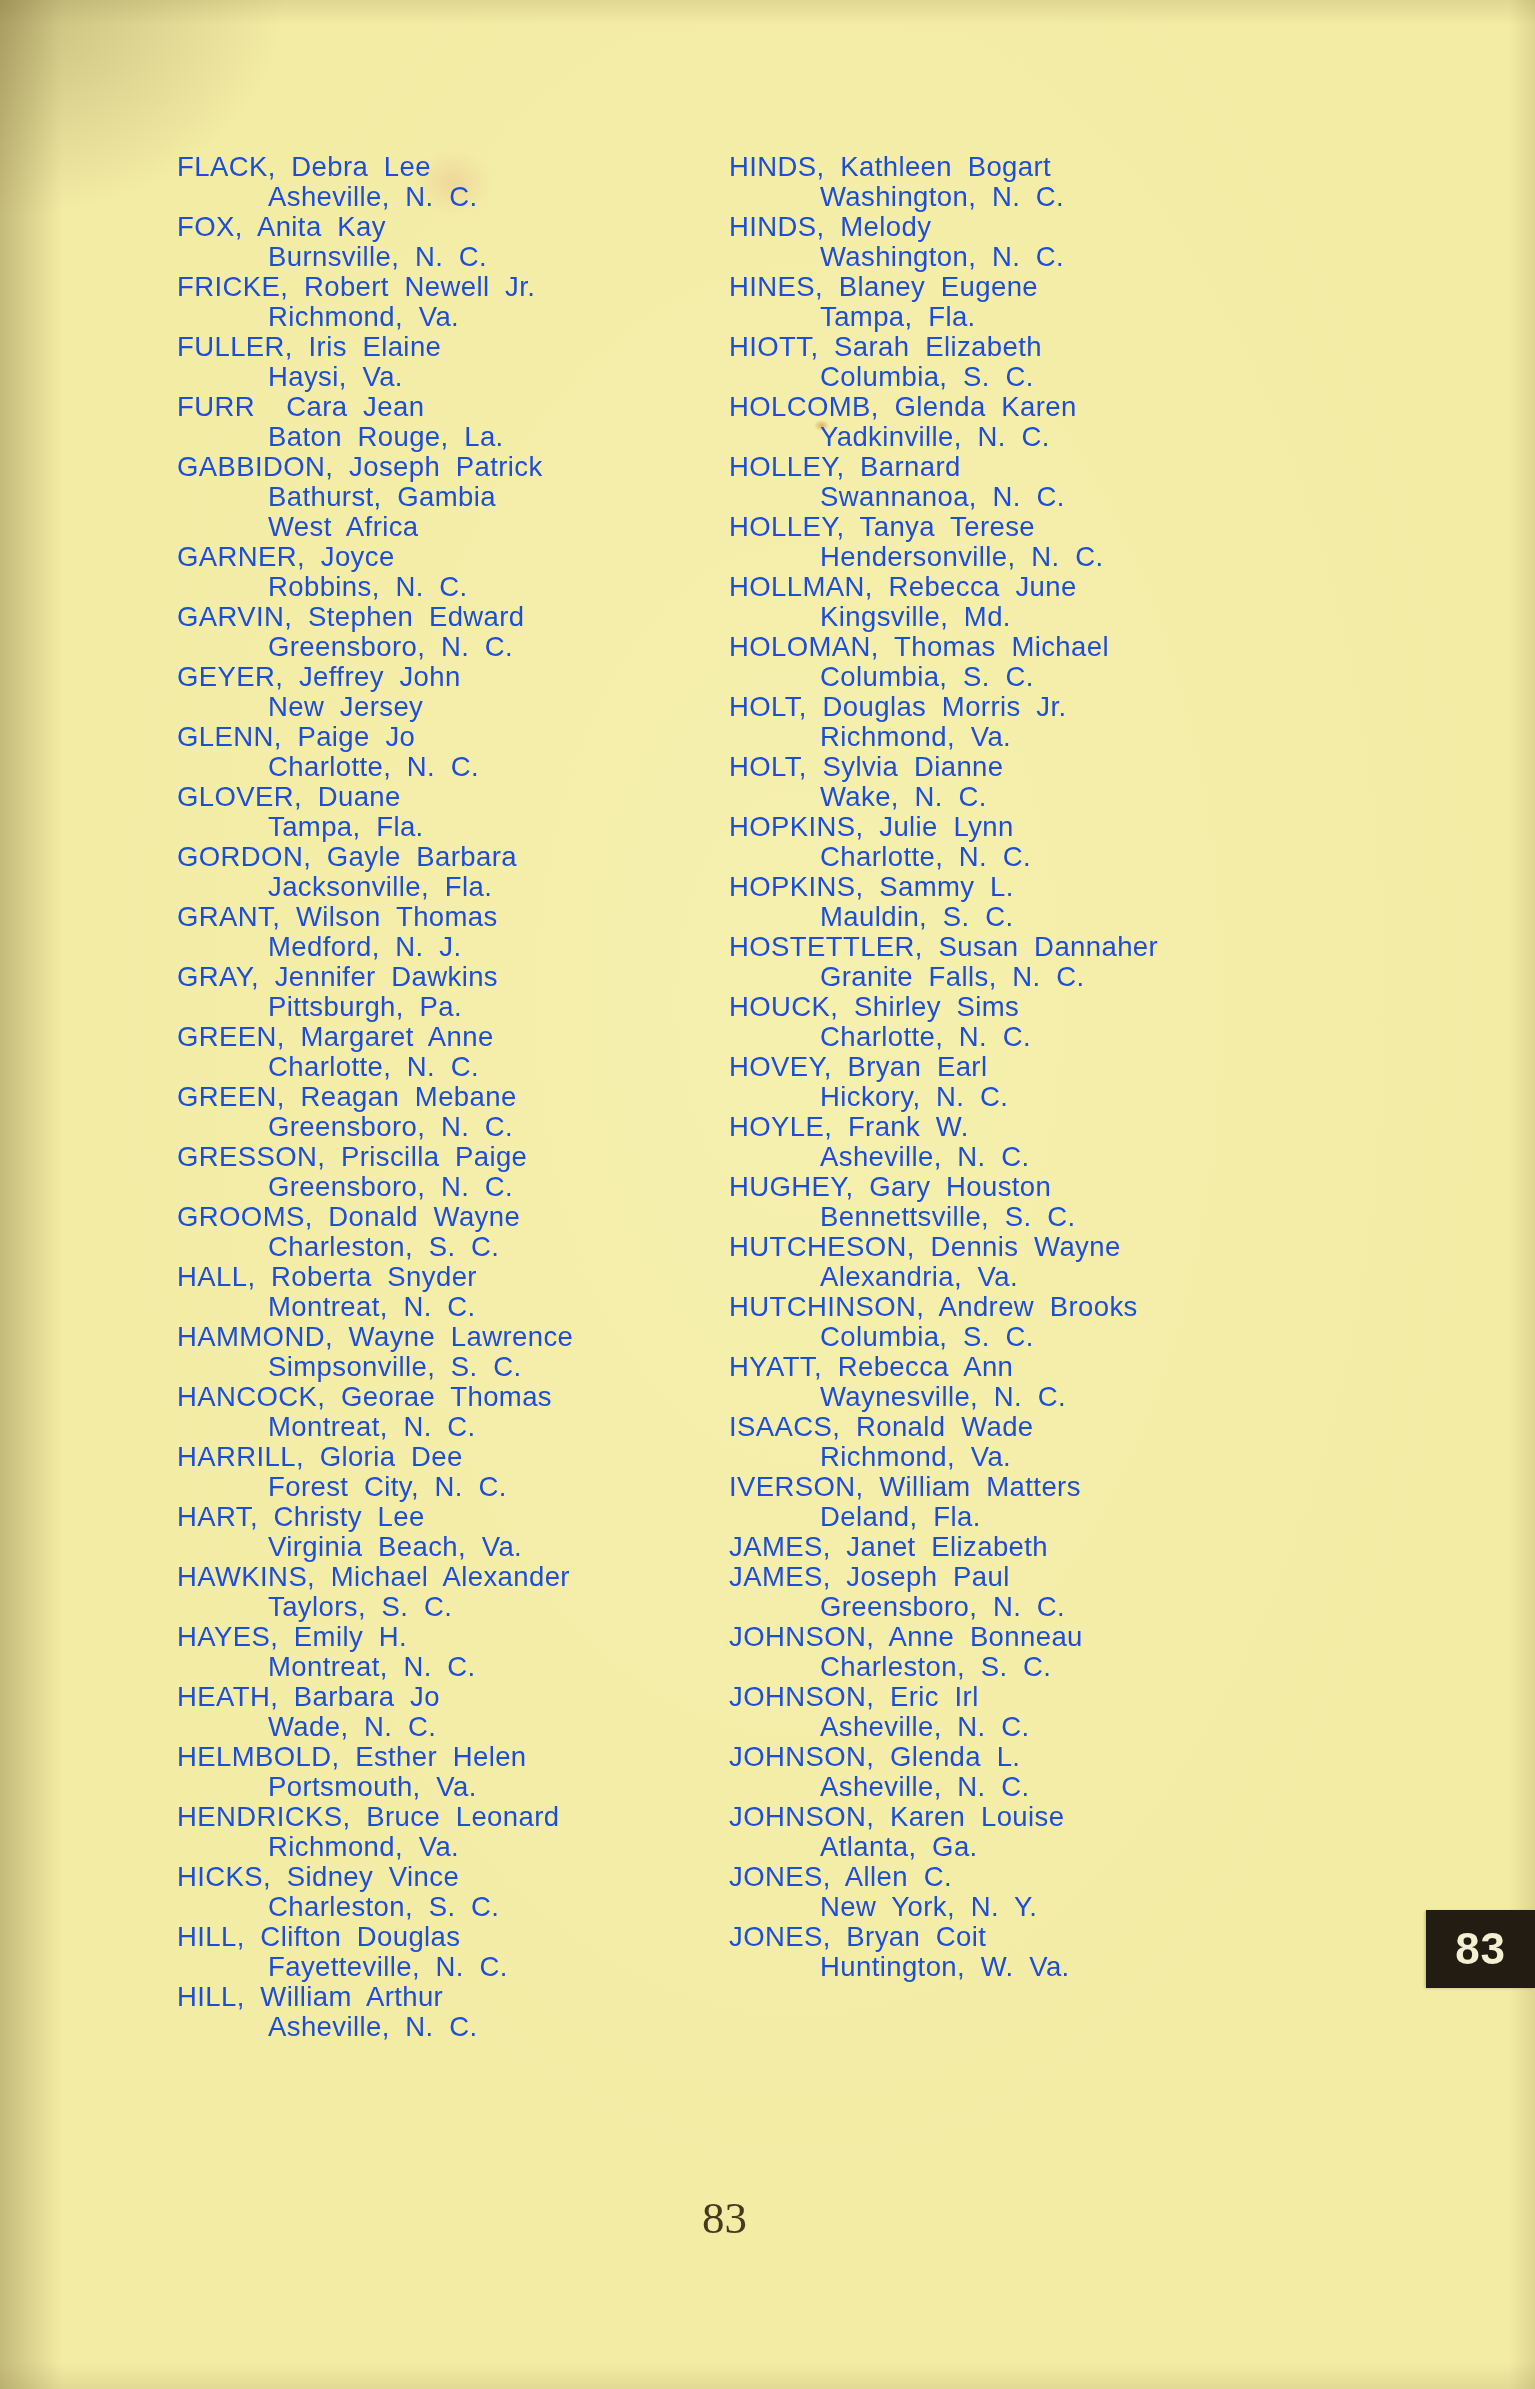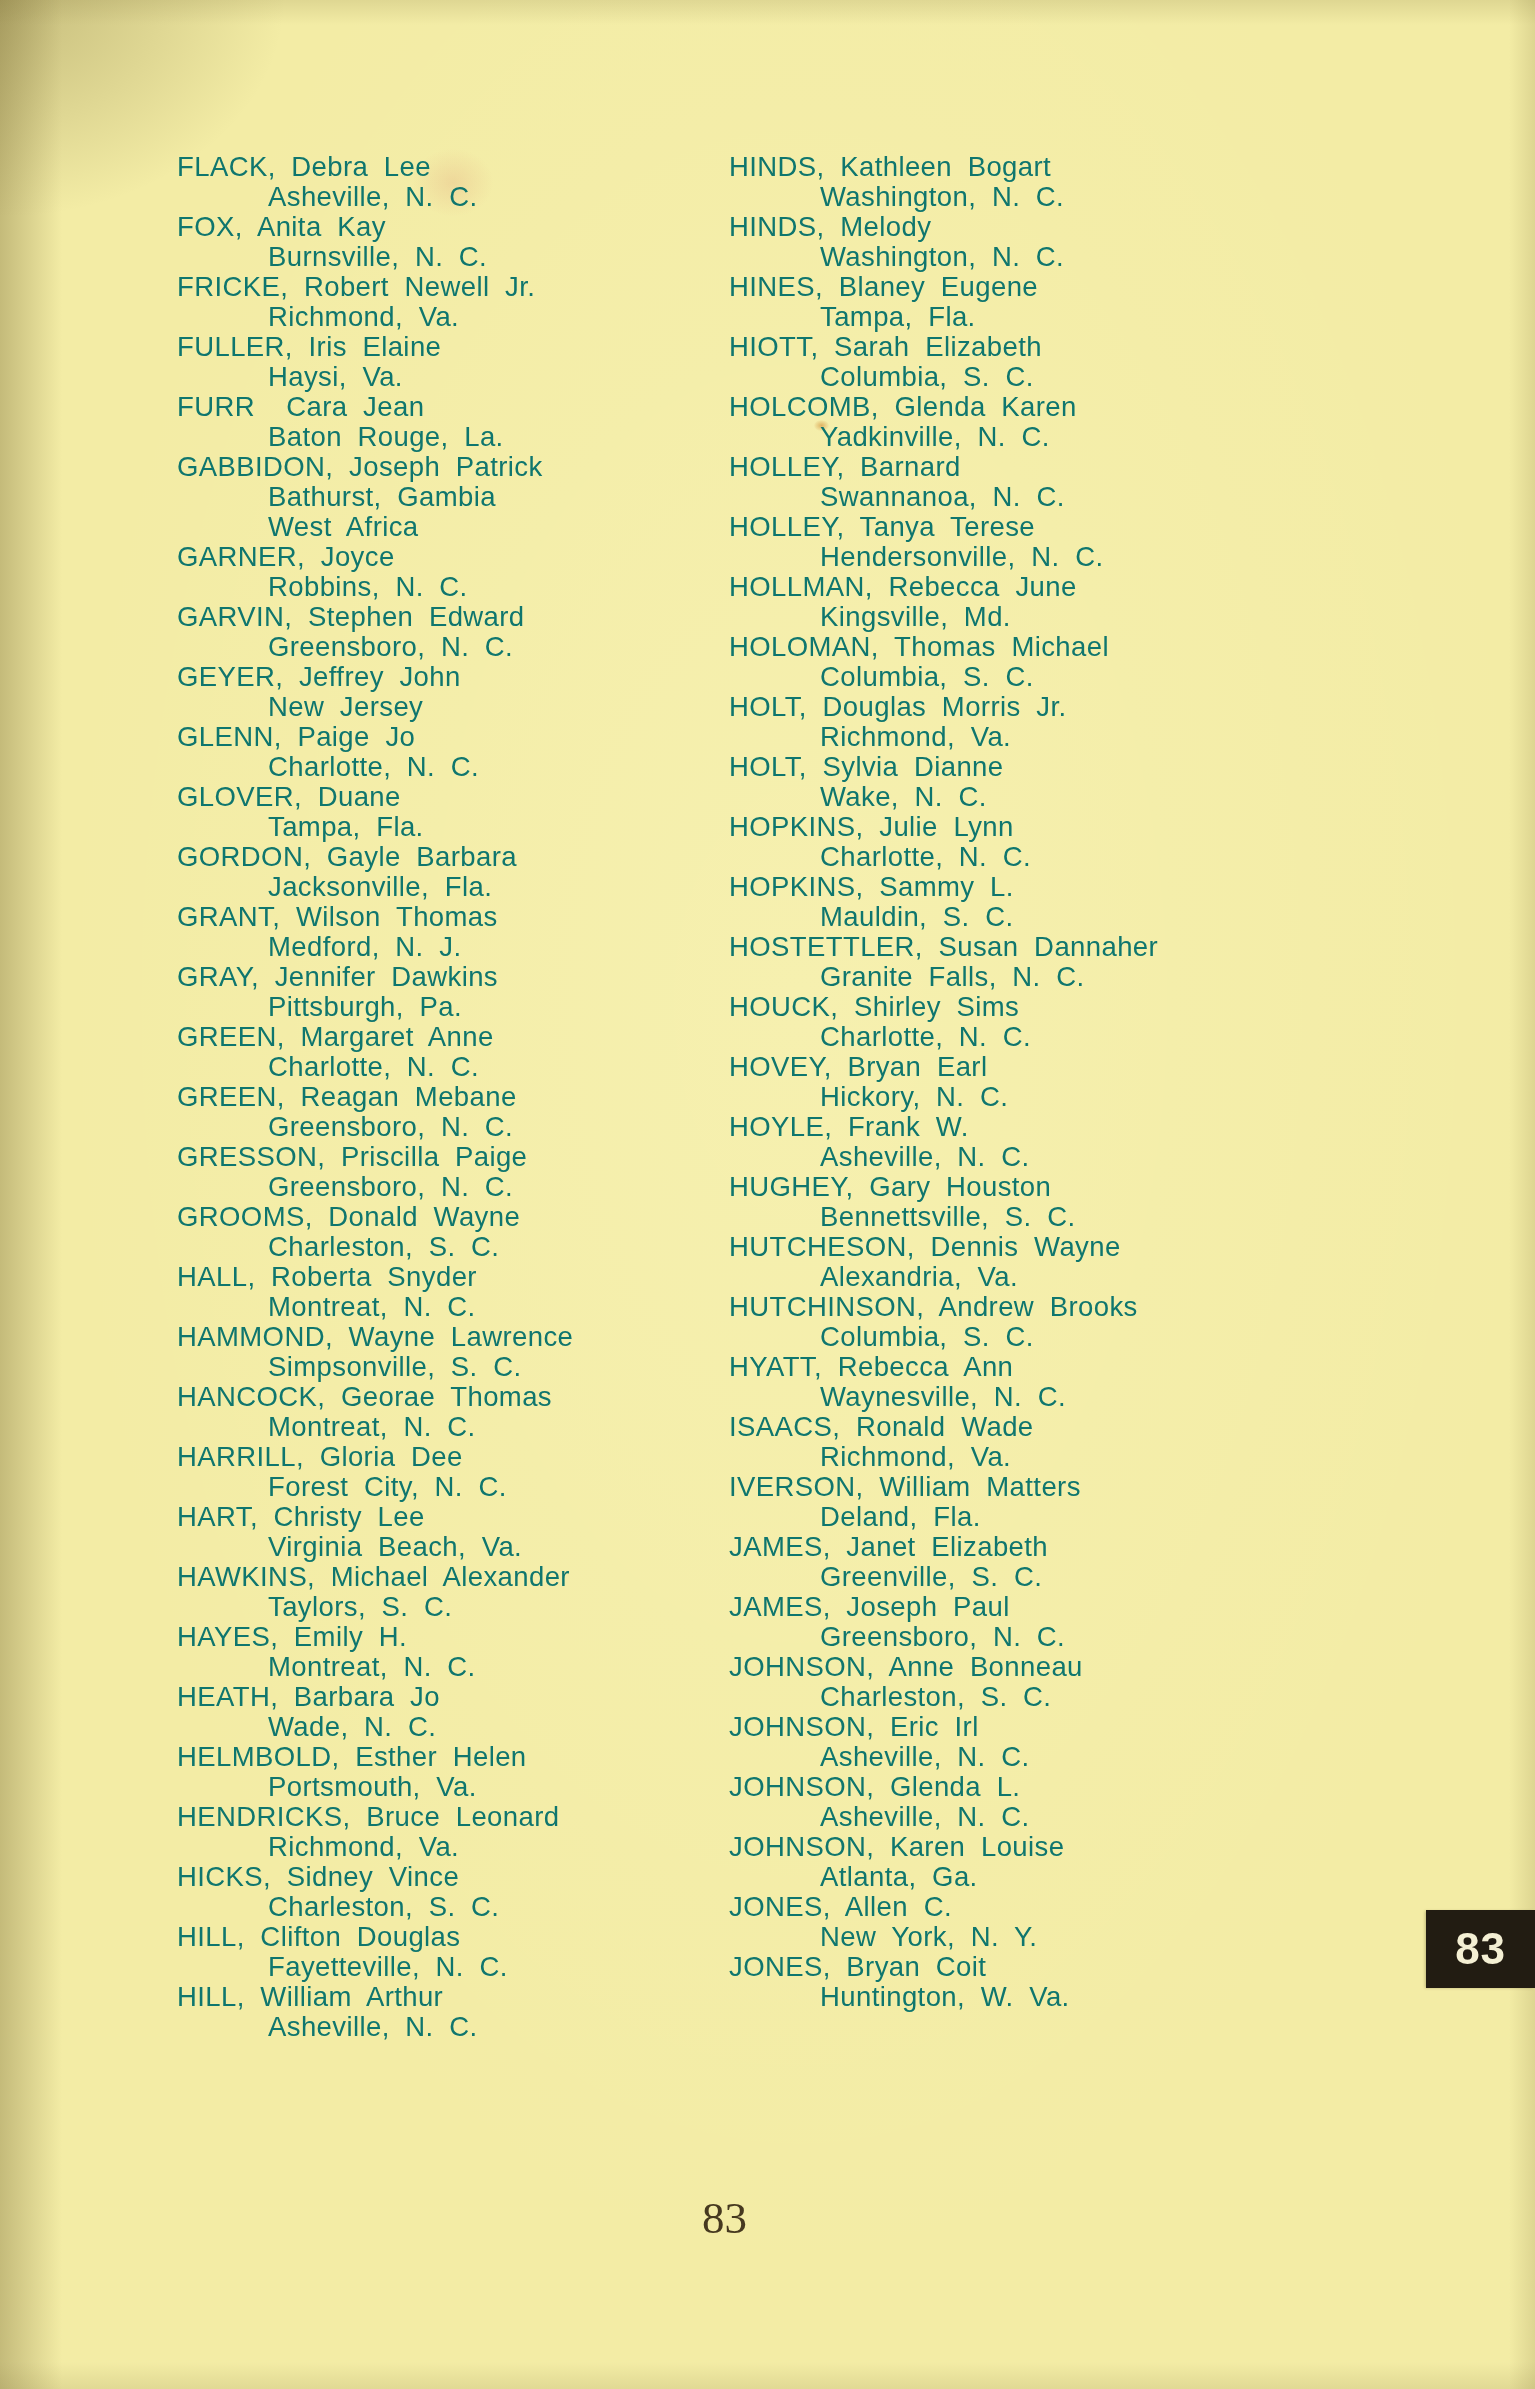--- a/index.html
+++ b/index.html
@@ -42,21 +42,21 @@
   }
   .stain-dot {
     left: 814px; top: 420px; width: 15px; height: 11px; border-radius: 50%;
     background: radial-gradient(ellipse, rgba(205,130,40,0.55), rgba(205,130,40,0) 75%);
   }
 
   
   .column {
     position: absolute;
     top: 152px;
-    color: #0f766e;
+    color: #1d4ed8;
     font-size: 27.5px;
     line-height: 30px;
     letter-spacing: 0.4px;
     word-spacing: 7.6px;
   }
   #col-left  { left: 177px;  width: 535px; }
   #col-right { left: 729px; width: 563px; }
   .entry .name { white-space: pre; }
   .entry .loc  { white-space: pre; padding-left: 91px; }
 
@@ -313,21 +313,20 @@
     <div class="entry">
       <div class="name">ISAACS, Ronald Wade</div>
       <div class="loc">Richmond, Va.</div>
     </div>
     <div class="entry">
       <div class="name">IVERSON, William Matters</div>
       <div class="loc">Deland, Fla.</div>
     </div>
     <div class="entry">
       <div class="name">JAMES, Janet Elizabeth</div>
-      <div class="loc">Greenville, S. C.</div>
     </div>
     <div class="entry">
       <div class="name">JAMES, Joseph Paul</div>
       <div class="loc">Greensboro, N. C.</div>
     </div>
     <div class="entry">
       <div class="name">JOHNSON, Anne Bonneau</div>
       <div class="loc">Charleston, S. C.</div>
     </div>
     <div class="entry">

